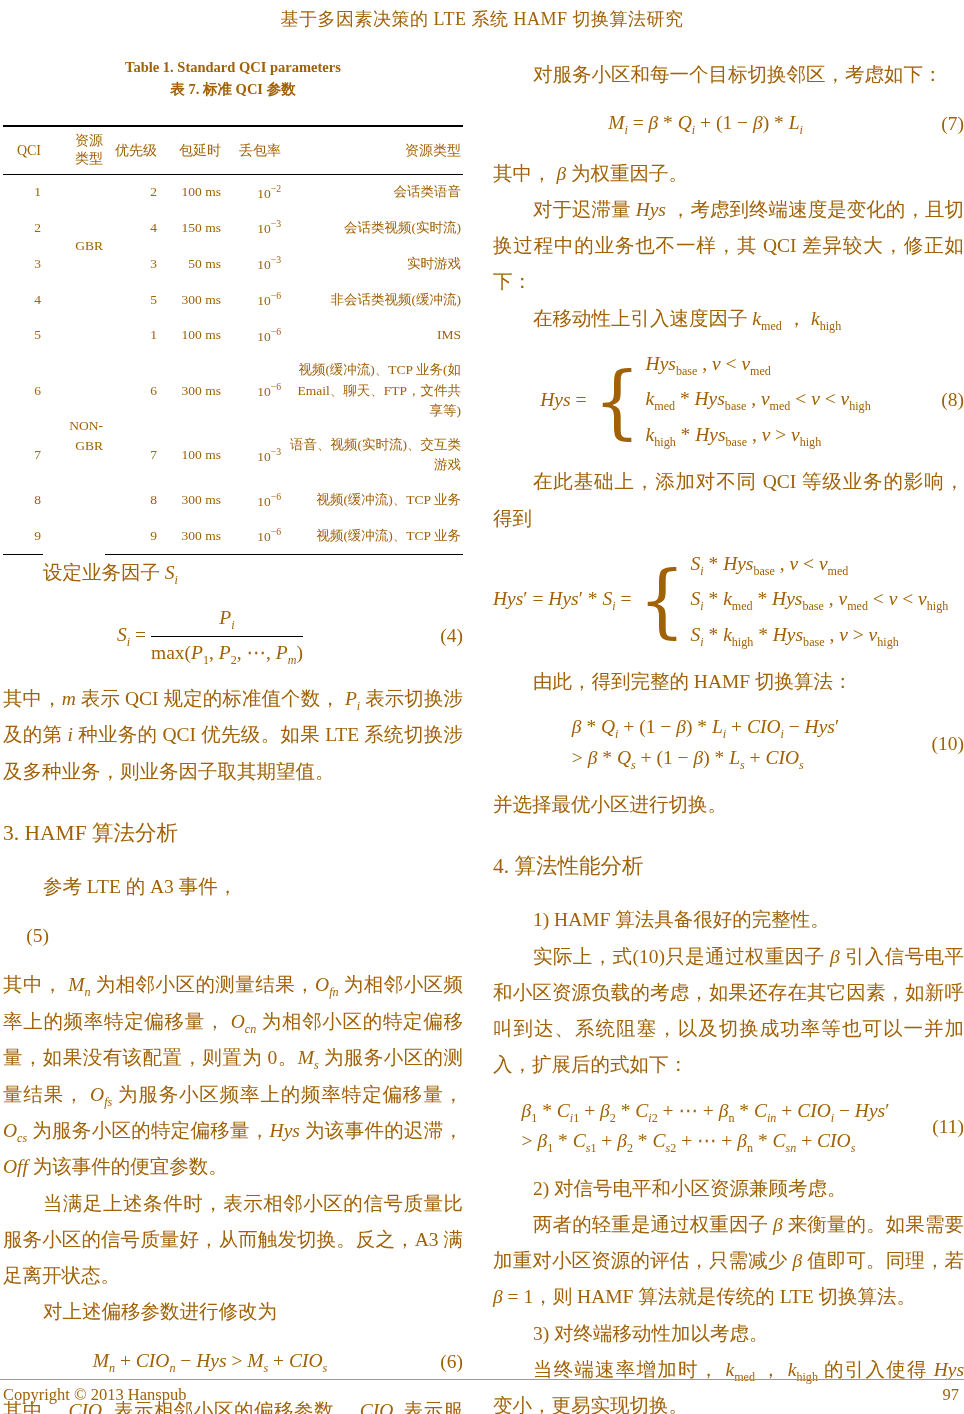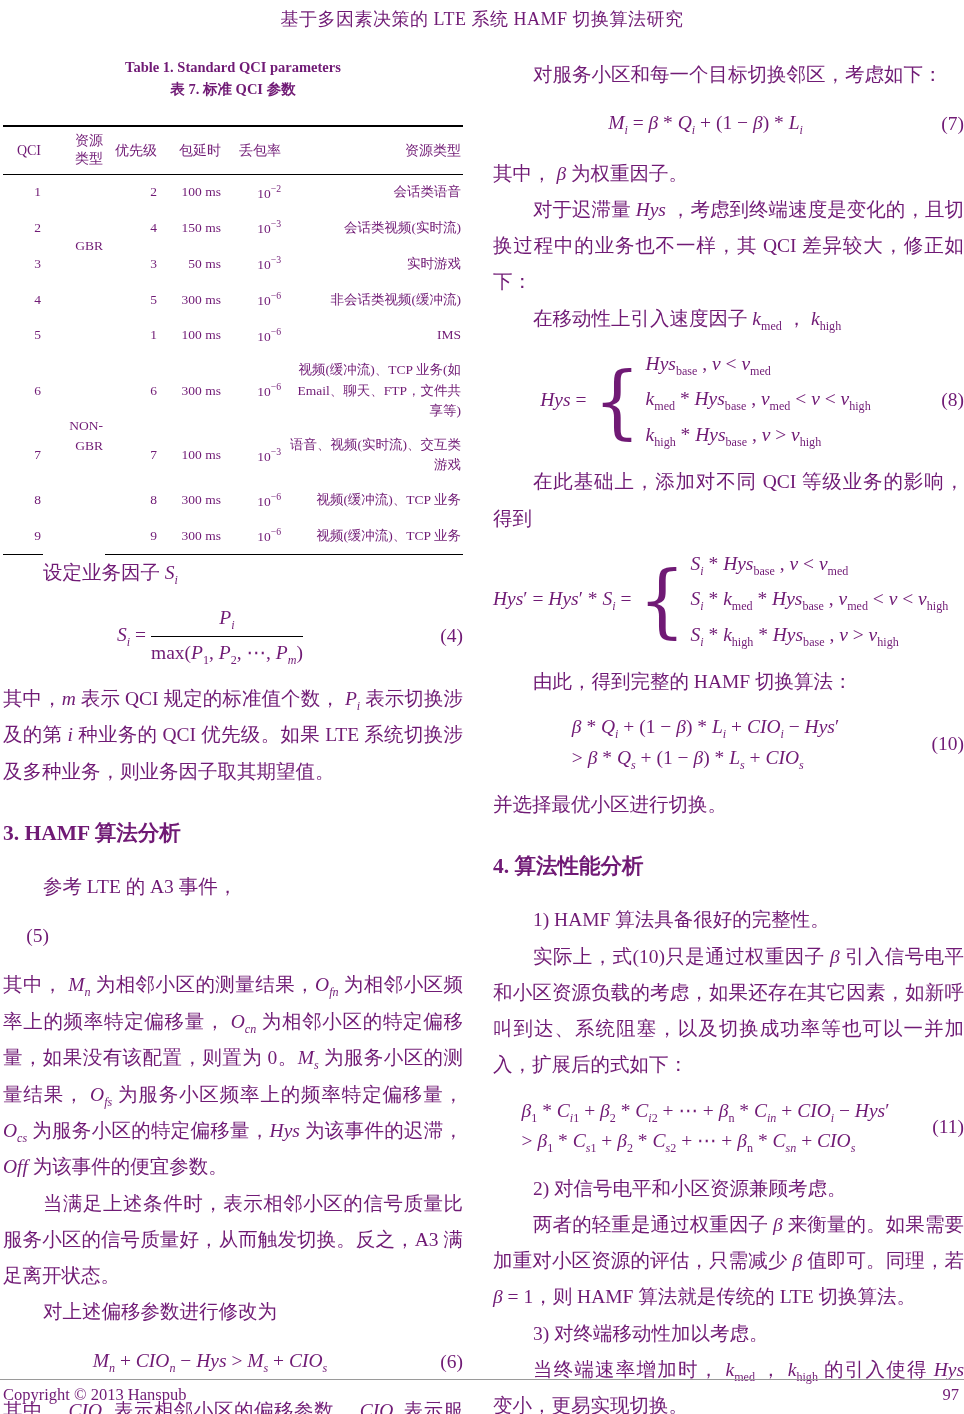--- a/index.html
+++ b/index.html
@@ -1,32 +1,32 @@
 <!DOCTYPE html>
 <html><head>
 <meta charset="utf-8">
 <style>
   * { box-sizing: border-box; }
   html, body { margin: 0; padding: 0; background: #ffffff; }
   .page {
     width: 964px; height: 1414px; position: relative; overflow: hidden;
-    background: #ffffff; color: #701a75;
+    background: #ffffff; color: #a16207;
     font-family: "Liberation Serif", "DejaVu Serif", serif;
   }
   .page-header { text-align: center; padding-top: 7px; font-size: 18px; letter-spacing: 0.5px; }
 
   .columns { display: flex; gap: 30px; padding: 0 3px; margin-top: 24px; }
   .col { font-size: 19.5px; line-height: 1.86; text-align: justify; }
   .col-left  { width: 460px; flex: 0 0 460px; }
   .col-right { width: 471px; flex: 0 0 471px; margin-top: 2px; }
 
   p.body-para { margin: 0; }
   p.indent { text-indent: 2.05em; }
 
-  .section-heading { font-size: 21.5px; font-weight: bold; margin: 24px 0 15px; text-align: left; }
+  .section-heading { font-size: 21.5px; font-weight: normal; margin: 24px 0 15px; text-align: left; }
 
   
   .table-caption { text-align: center; font-weight: bold; font-size: 14.5px; line-height: 1.5; margin: 2px 0 24px; }
   .qci-table { width: 100%; border-collapse: collapse; border-top: 2px solid #000; font-size: 13.5px; line-height: 1.5; text-align: right; table-layout: fixed; }
   .qci-table th { font-weight: normal; font-size: 14px; padding: 5px 2px; border-bottom: 1.4px solid #000; vertical-align: middle; }
   .qci-table th .wrap2 { display: inline-block; width: 32px; line-height: 1.3; }
   .qci-table td { padding: 7px 2px; vertical-align: middle; }
   .qci-table tbody tr:last-child td { border-bottom: 1.4px solid #000; }
   .qci-table sup { font-size: 0.72em; }
 

